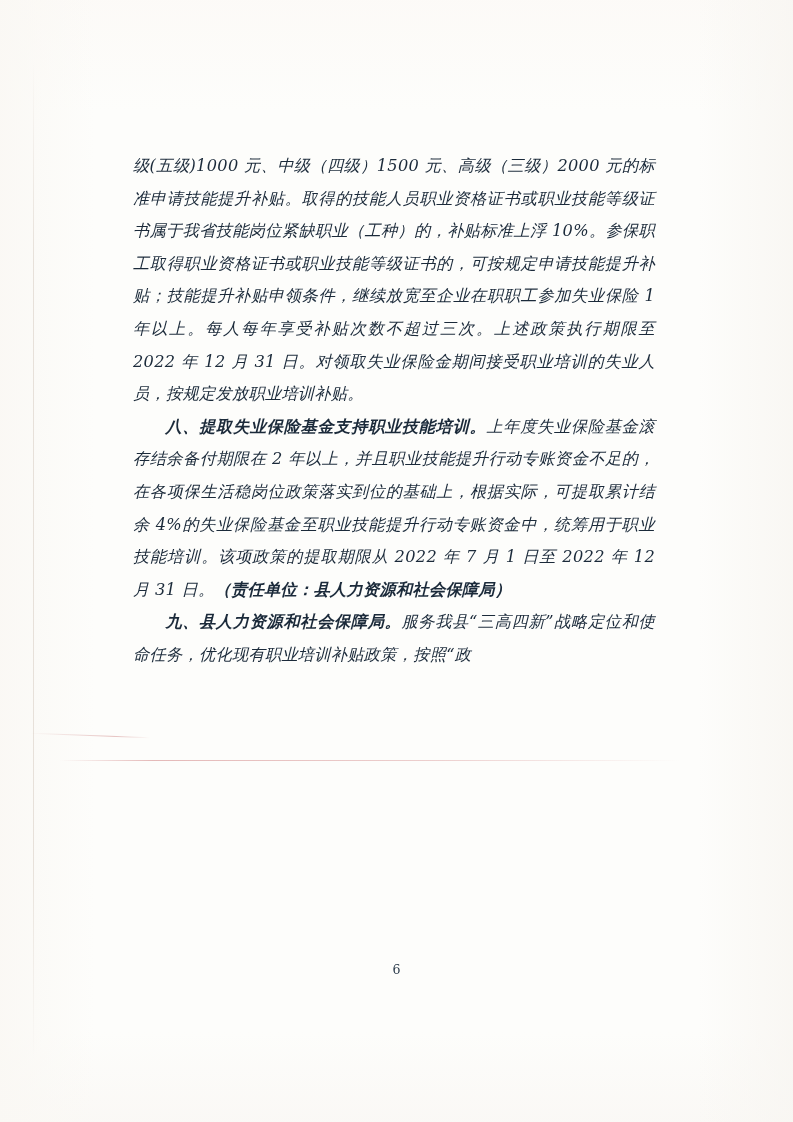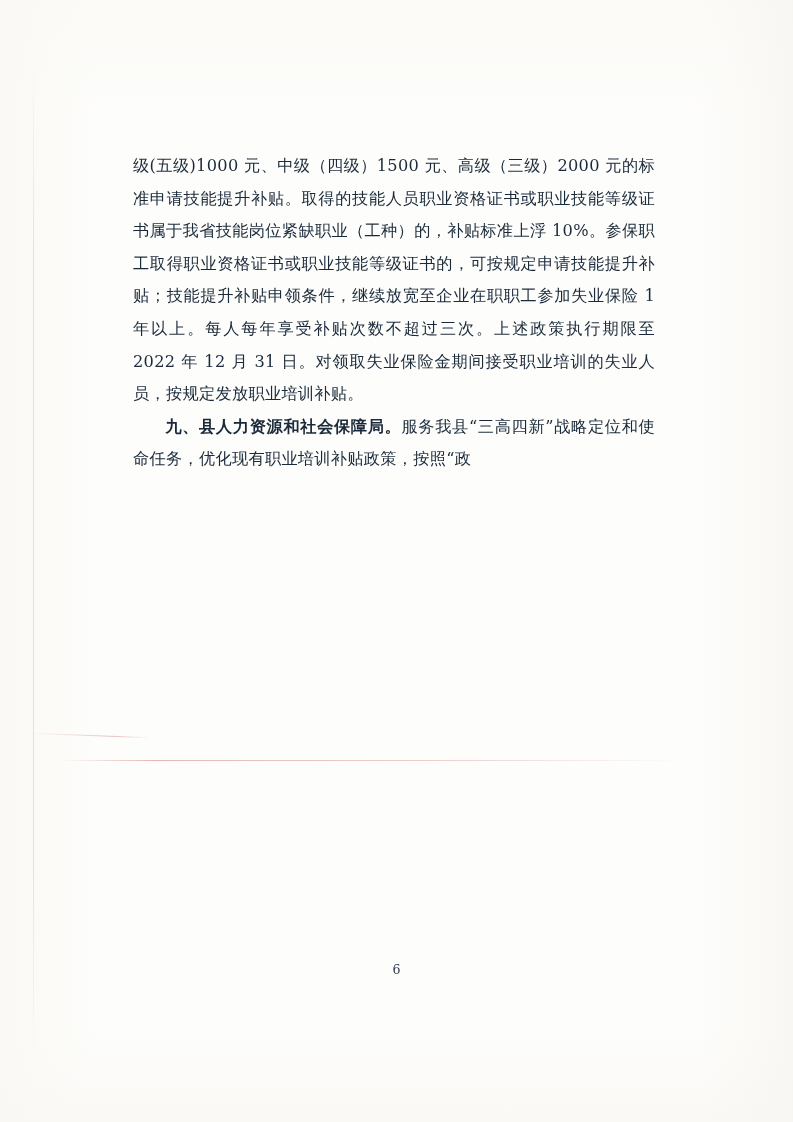--- a/index.html
+++ b/index.html
@@ -69,20 +69,21 @@
 
   p.para {
     margin: 0 0 0 0;
     font-size: 16.2px;
     line-height: 32.6px;
     color: #1b2a3a;
     text-align: justify;
     text-justify: inter-ideograph;
     letter-spacing: 0.3px;
     font-family: "DejaVu Serif", "Liberation Serif", serif;
+    font-style: italic;
   }
   p.indent {
     text-indent: 2em;
   }
   .bold-run {
     font-weight: bold;
   }
   .page-number {
     position: absolute;
     left: 0;
@@ -98,17 +99,18 @@
 <body>
 
 <div class="page">
   <div class="scan-tint"></div>
   <div class="artifact artifact-3"></div>
   <div class="artifact artifact-1"></div>
   <div class="artifact artifact-2"></div>
 
   <div class="doc-body">
     <p class="para" id="para-0"><span>级(五级)1000 元、中级（四级）1500 元、高级（三级）2000 元的标准申请技能提升补贴。取得的技能人员职业资格证书或职业技能等级证书属于我省技能岗位紧缺职业（工种）的，补贴标准上浮 10%。参保职工取得职业资格证书或职业技能等级证书的，可按规定申请技能提升补贴；技能提升补贴申领条件，继续放宽至企业在职职工参加失业保险 1 年以上。每人每年享受补贴次数不超过三次。上述政策执行期限至 2022 年 12 月 31 日。对领取失业保险金期间接受职业培训的失业人员，按规定发放职业培训补贴。</span></p>
+    <p class="para indent" id="para-2"><span class="bold-run">八、提取失业保险基金支持职业技能培训。</span><span>上年度失业保险基金滚存结余备付期限在 2 年以上，并且职业技能提升行动专账资金不足的，在各项保生活稳岗位政策落实到位的基础上，根据实际，可提取累计结余 4%的失业保险基金至职业技能提升行动专账资金中，统筹用于职业技能培训。该项政策的提取期限从 2022 年 7 月 1 日至 2022 年 12 月 31 日。</span><span class="bold-run">（责任单位：县人力资源和社会保障局）</span></p>
     <p class="para indent" id="para-3"><span class="bold-run">九、县人力资源和社会保障局。</span><span>服务我县“三高四新”战略定位和使命任务，优化现有职业培训补贴政策，按照“政</span></p>
   </div>
 
   <div class="page-number">6</div>
 </div>
 
 </body></html>

